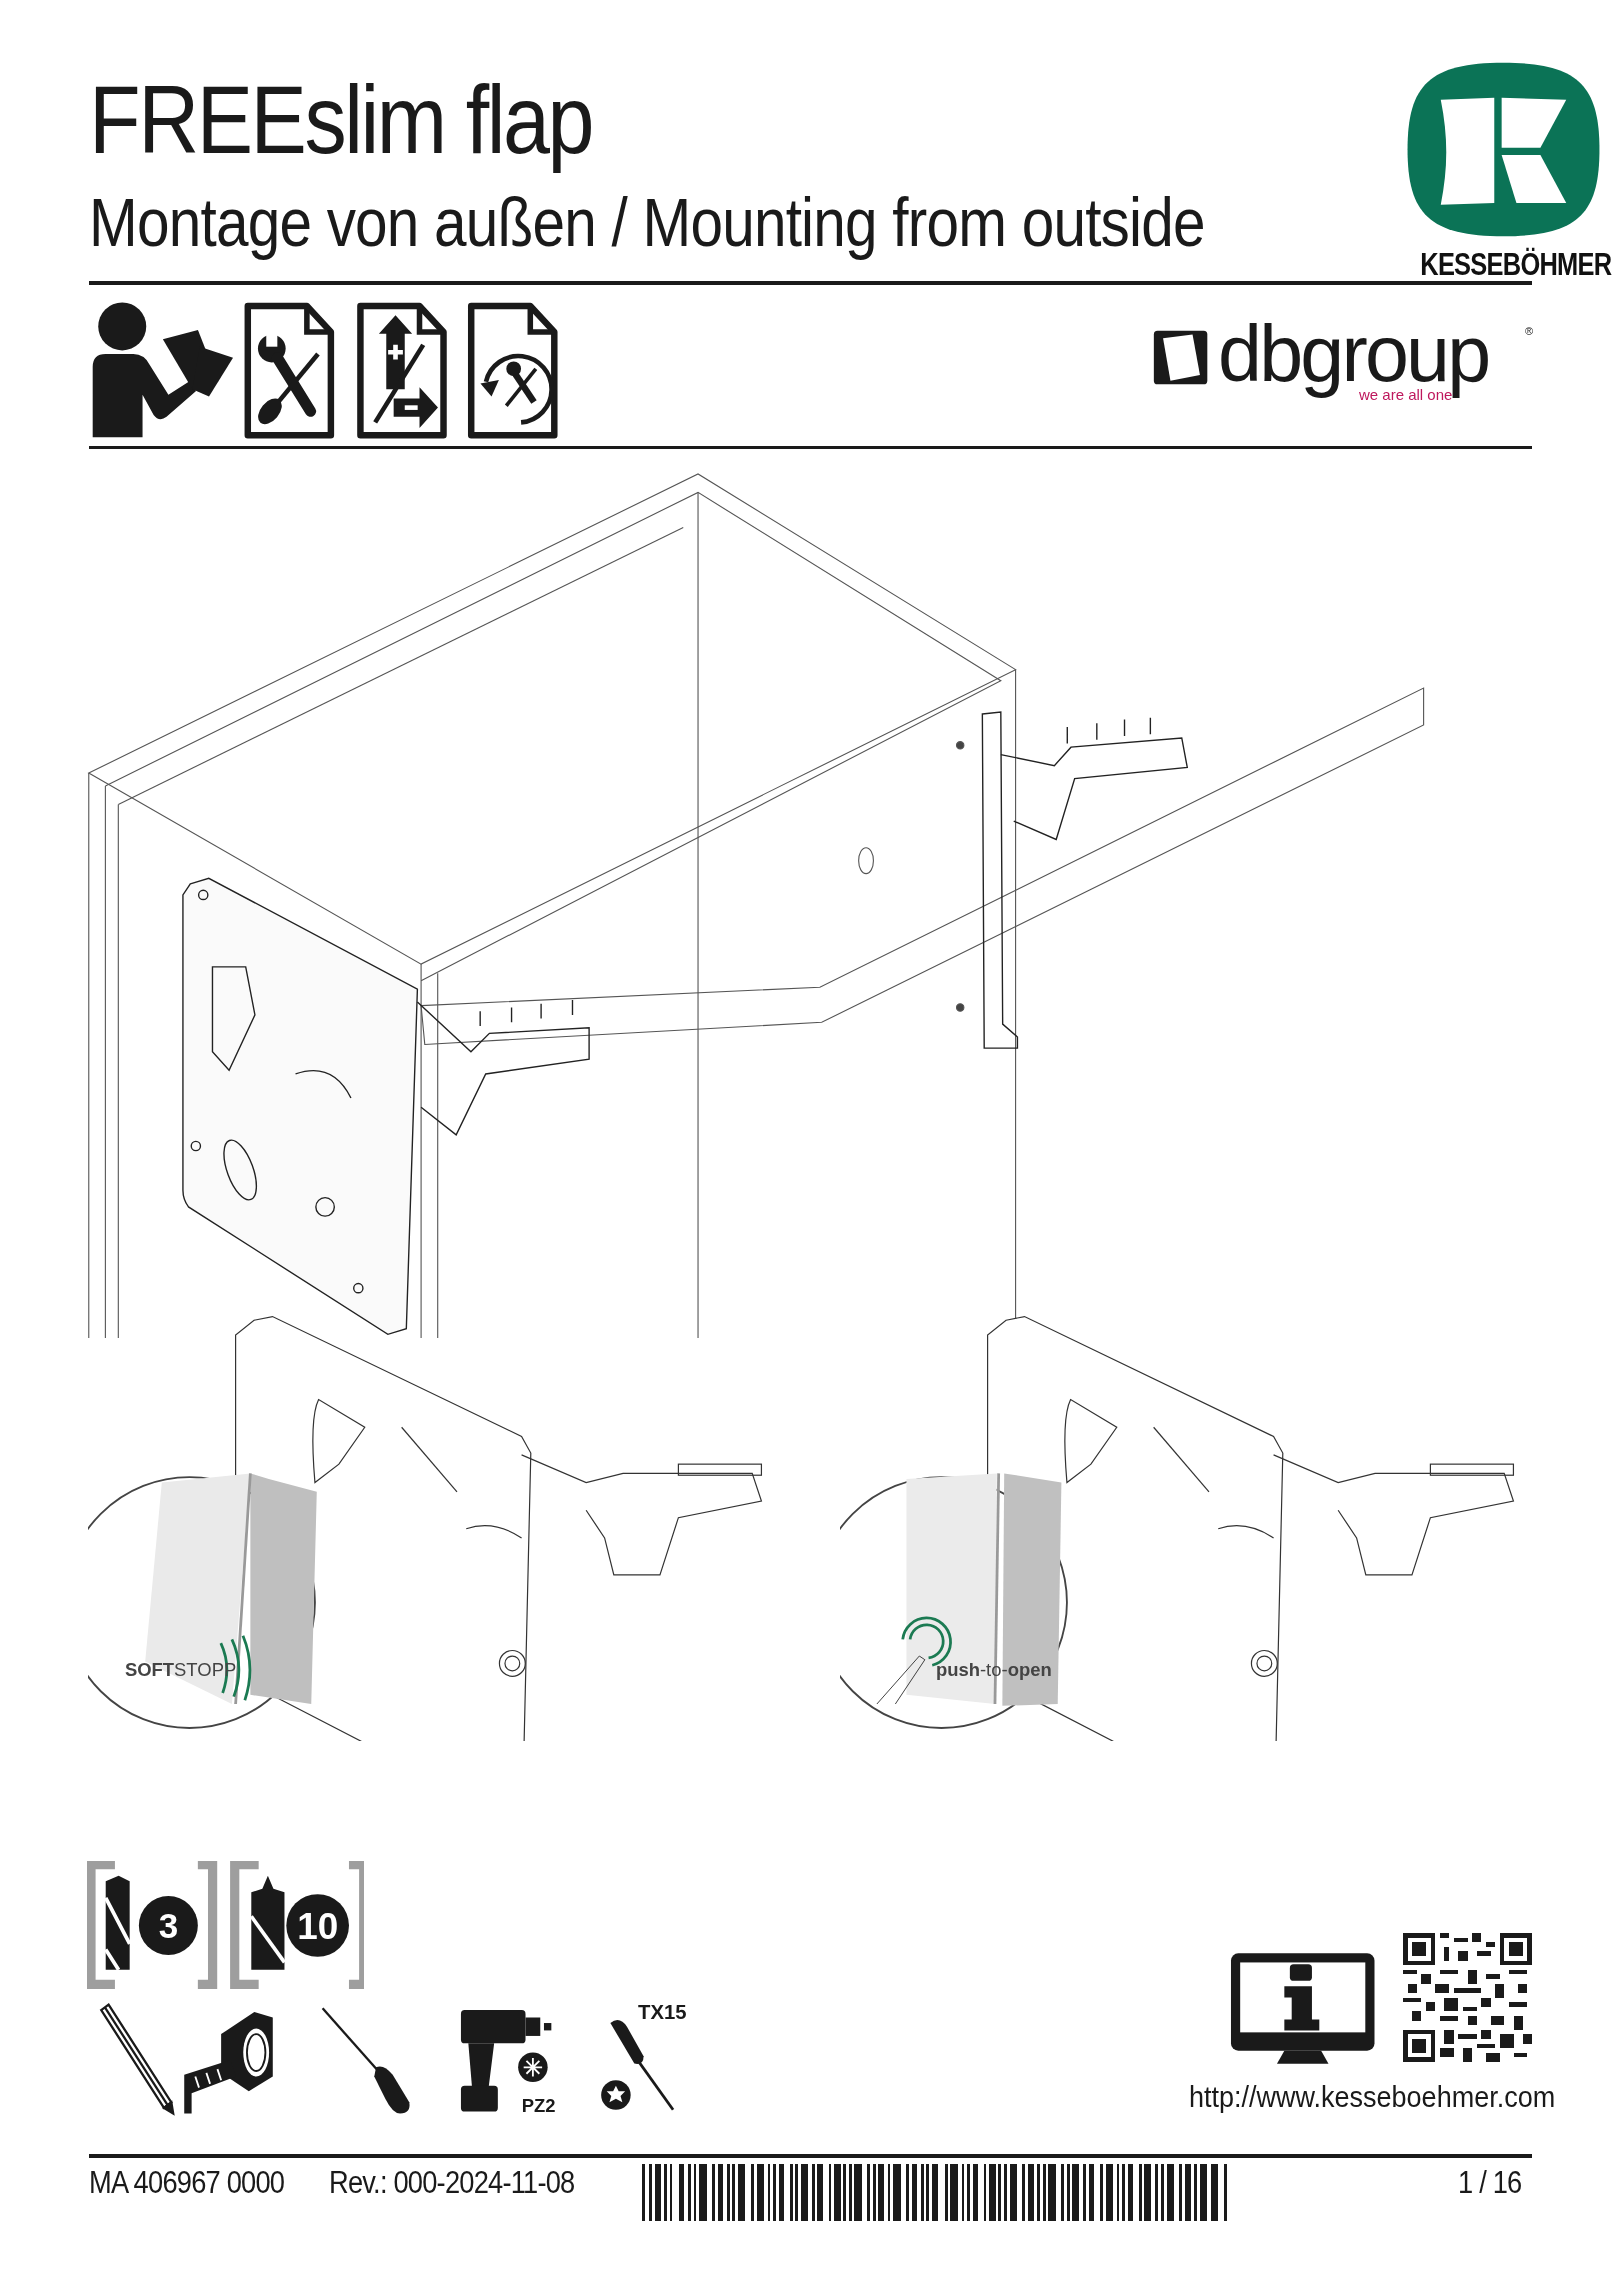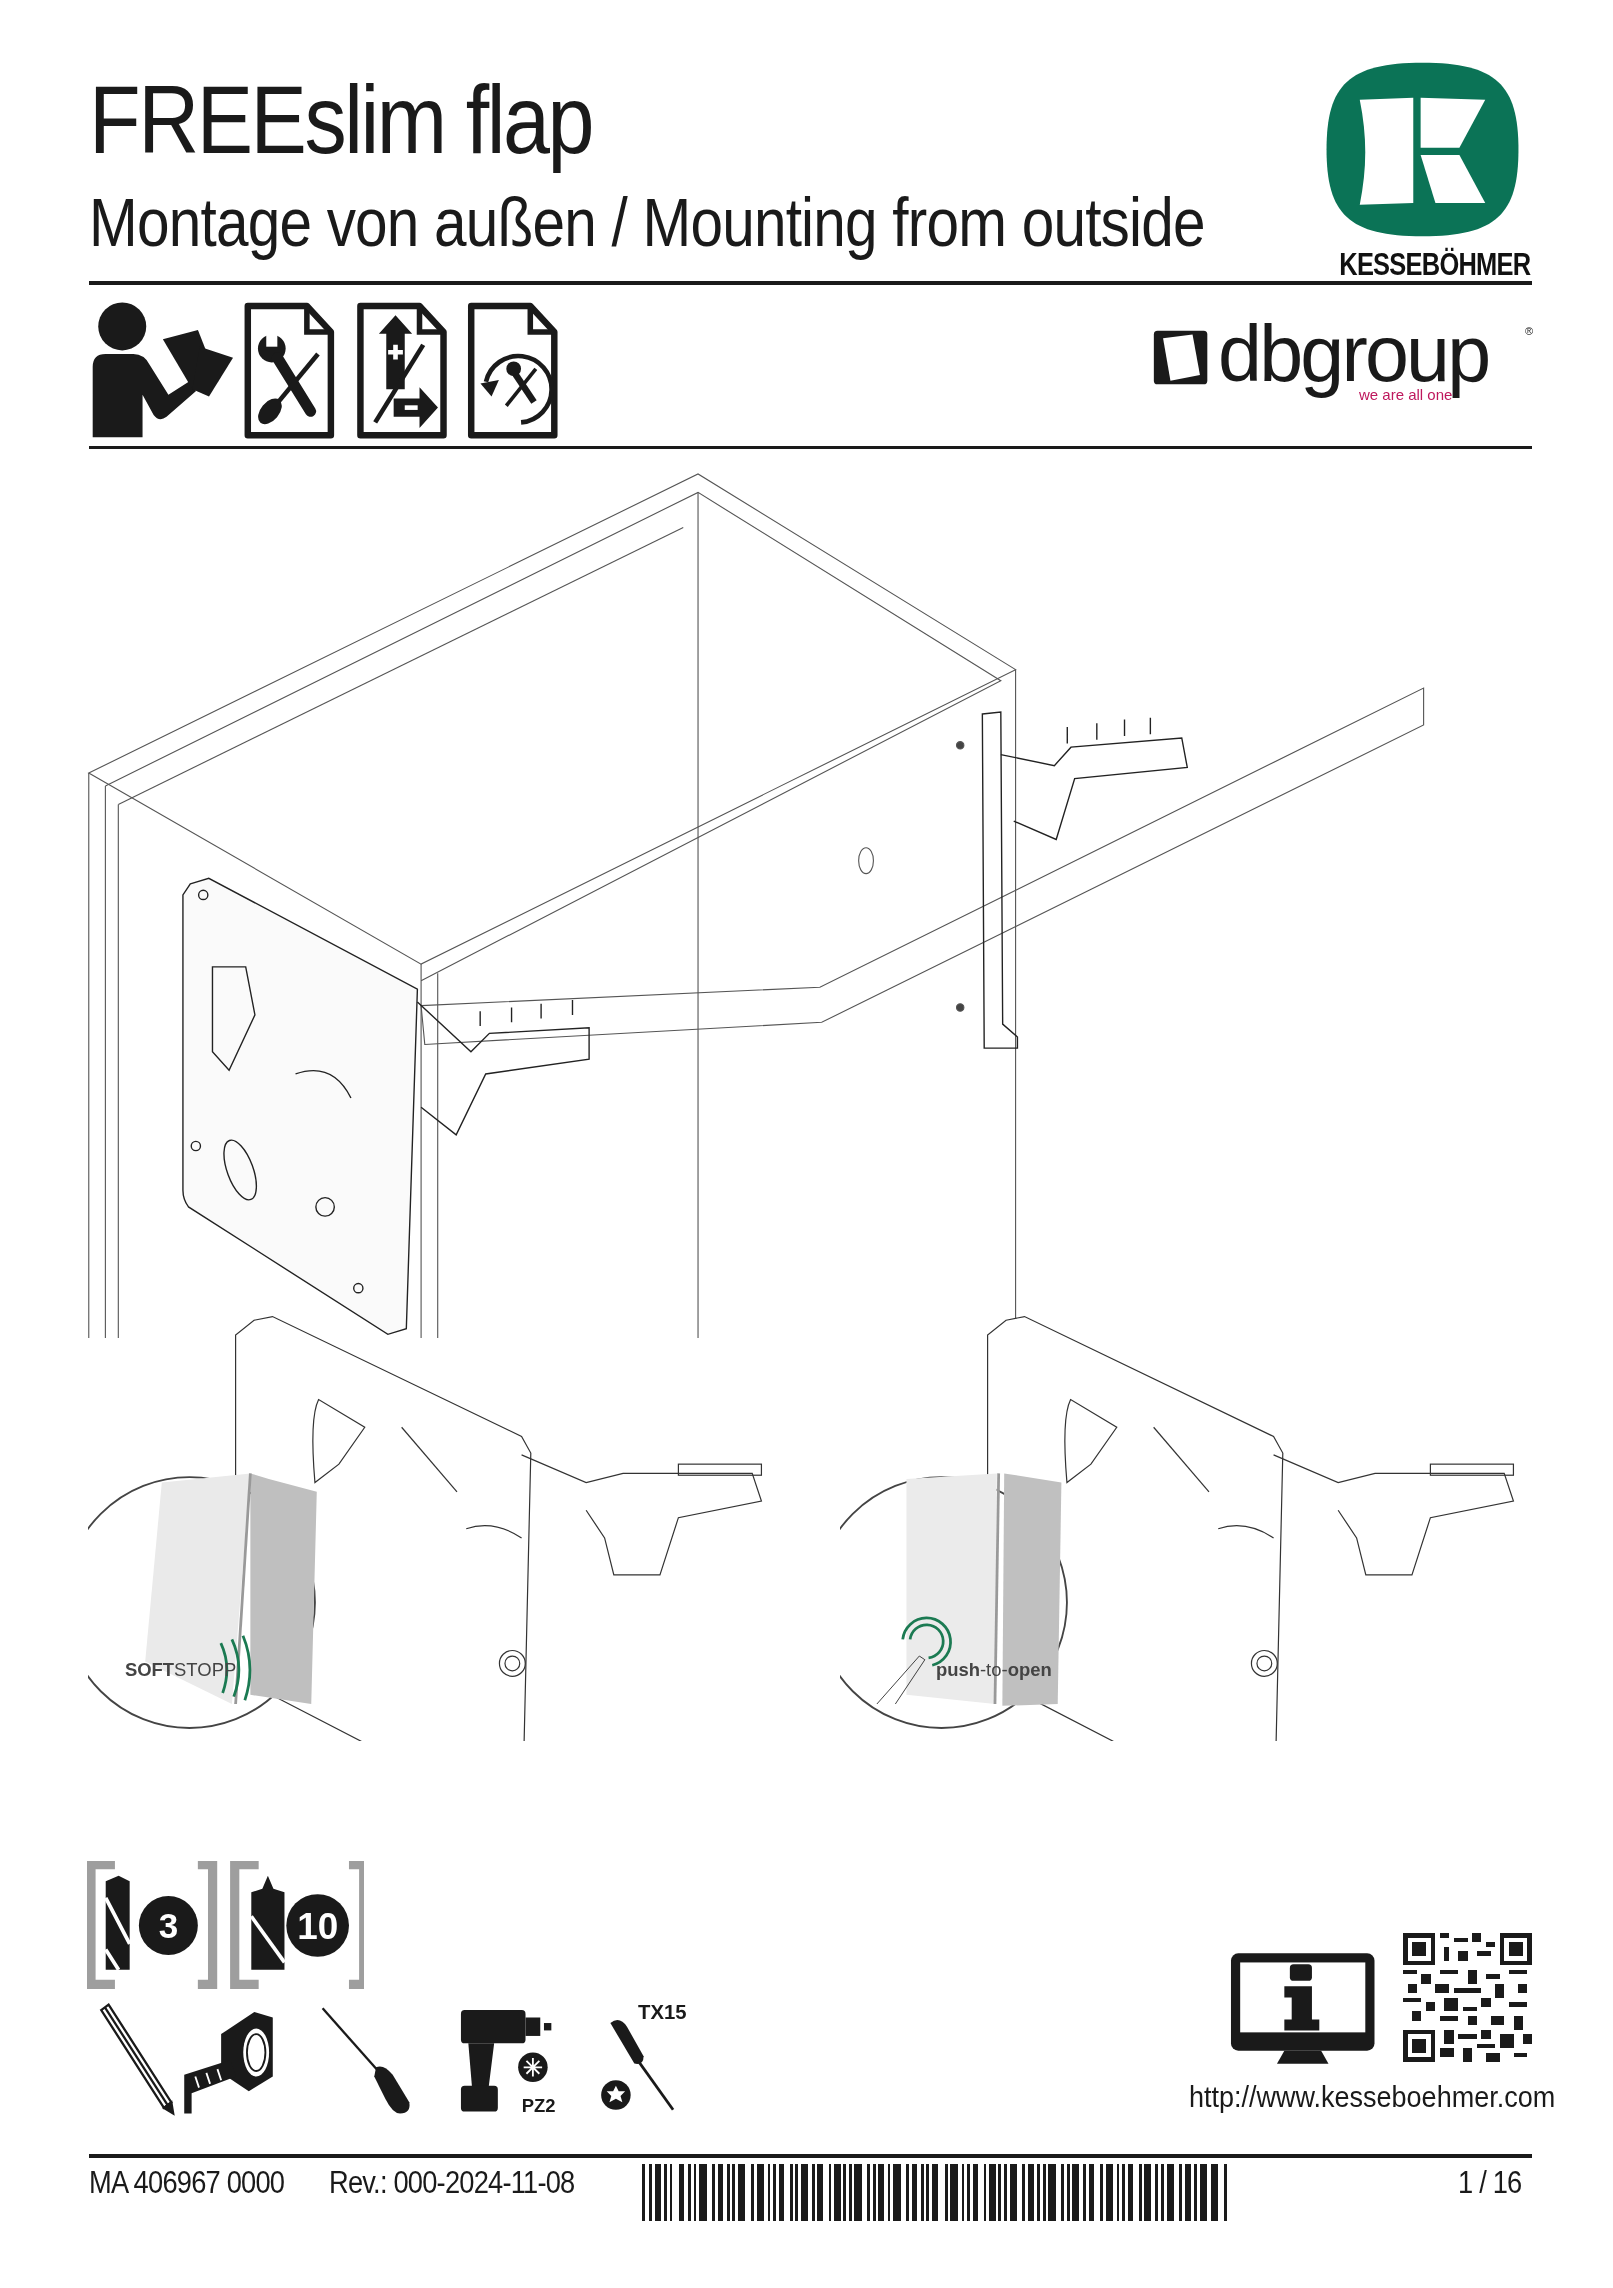--- a/index.html
+++ b/index.html
@@ -1,21 +1,21 @@
 <!DOCTYPE html>
 <html style="font-size:14.8px"><head>
 <meta charset="utf-8">
 <style>
   html,body{margin:0;padding:0;background:#fff;}
   body{width:1613px;height:2289px;position:relative;overflow:hidden;font-family:"Liberation Sans",sans-serif;color:#1a1a1a;}
   .abs{position:absolute;}
   .title{left:89px;top:72px;font-size:96px;line-height:96px;letter-spacing:-2.8px;transform:scaleX(0.88);transform-origin:left top;white-space:nowrap;}
   .subtitle{left:89px;top:185px;font-size:68px;line-height:74px;letter-spacing:-0.9px;transform:scaleX(0.86);transform-origin:left top;white-space:nowrap;}
   .rule{left:89px;width:1443px;height:3.7px;background:#1a1a1a;}
-  .k-logo{left:1321px;top:57px;width:203px;height:222px;}
+  .k-logo{left:1402px;top:57px;width:203px;height:222px;}
   .k-logo .brand{position:absolute;left:0;top:190px;width:203px;text-align:center;font-weight:bold;font-size:31px;color:#111;letter-spacing:-0.9px;transform:scaleX(0.82);transform-origin:center top;white-space:nowrap;}
   .db-logo{left:1152px;top:325px;width:388px;height:83px;}
   .db-logo .word{position:absolute;left:66px;top:-13px;font-size:79px;font-weight:normal;letter-spacing:-2.8px;color:#1a1a1a;line-height:83px;}
   .db-logo .tag{position:absolute;left:207px;top:61px;font-size:15px;color:#be185d;}
   .db-logo .reg{position:absolute;left:373px;top:0px;font-size:11px;}
   .icons-row{left:89px;top:293px;height:148px;}
   .draw{left:74px;top:461px;width:1477px;height:877px;}
   .mech{top:1298px;width:738px;height:443px;}
   .footer-text{top:2165px;font-size:31px;letter-spacing:-0.9px;transform:scaleX(0.88);transform-origin:left top;white-space:nowrap;}
   .url{left:1189px;top:2080px;font-size:30px;transform:scaleX(0.9);transform-origin:left top;white-space:nowrap;}

